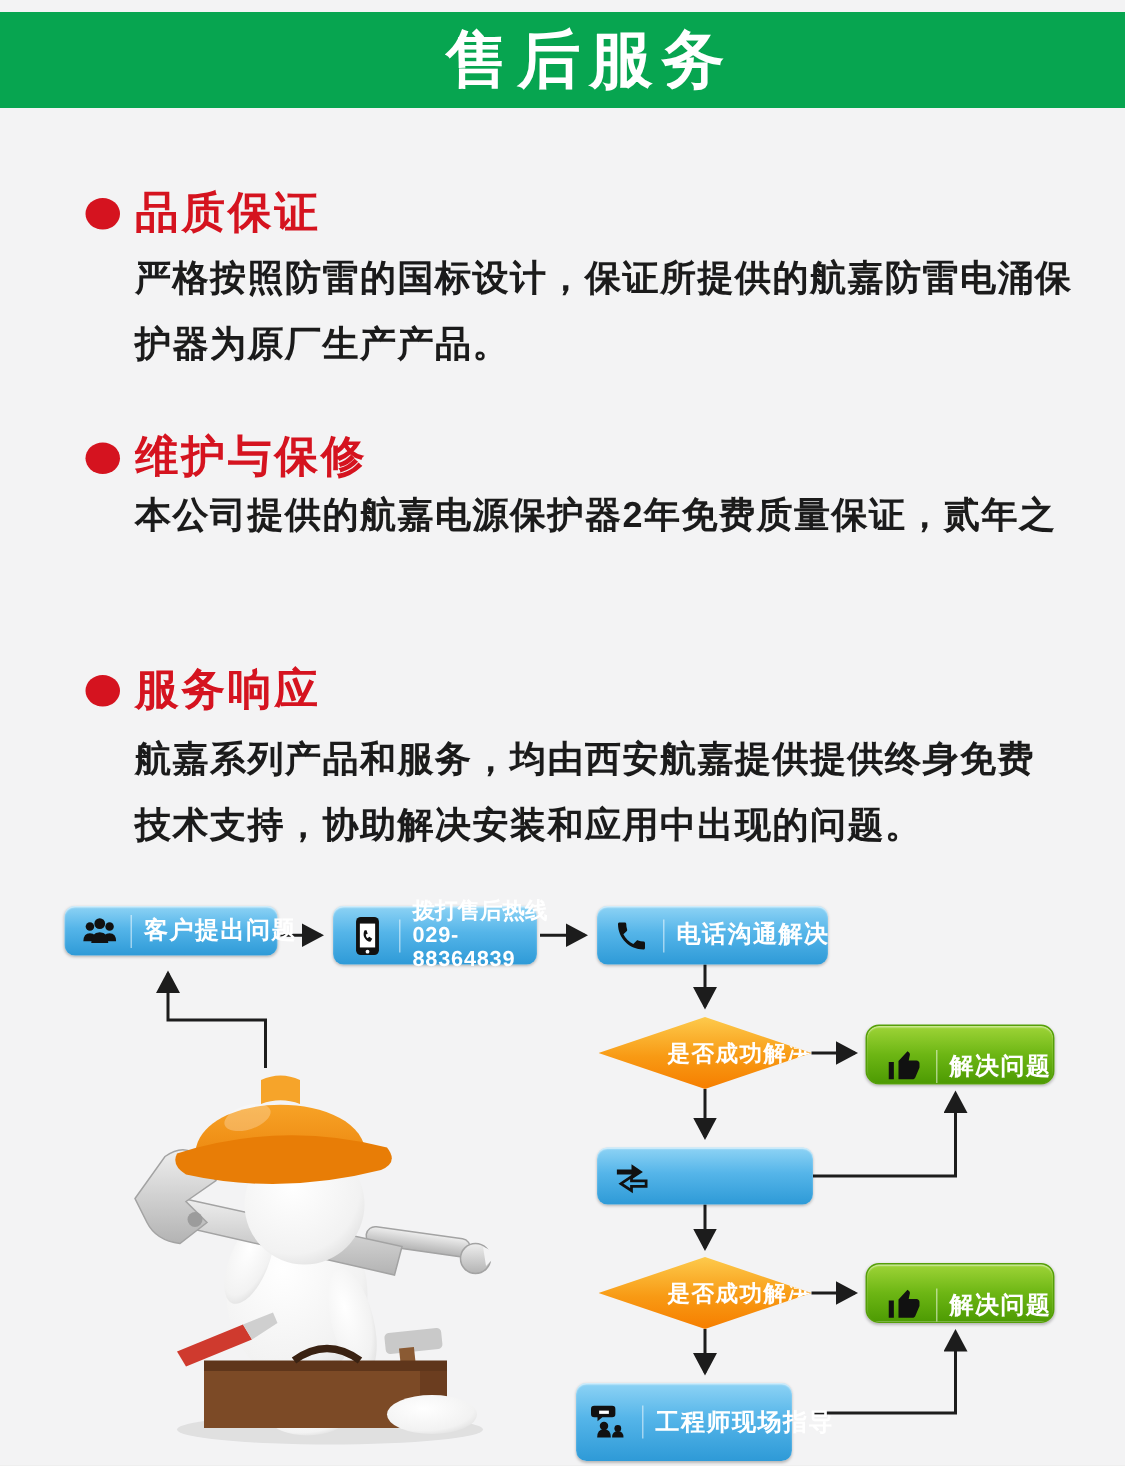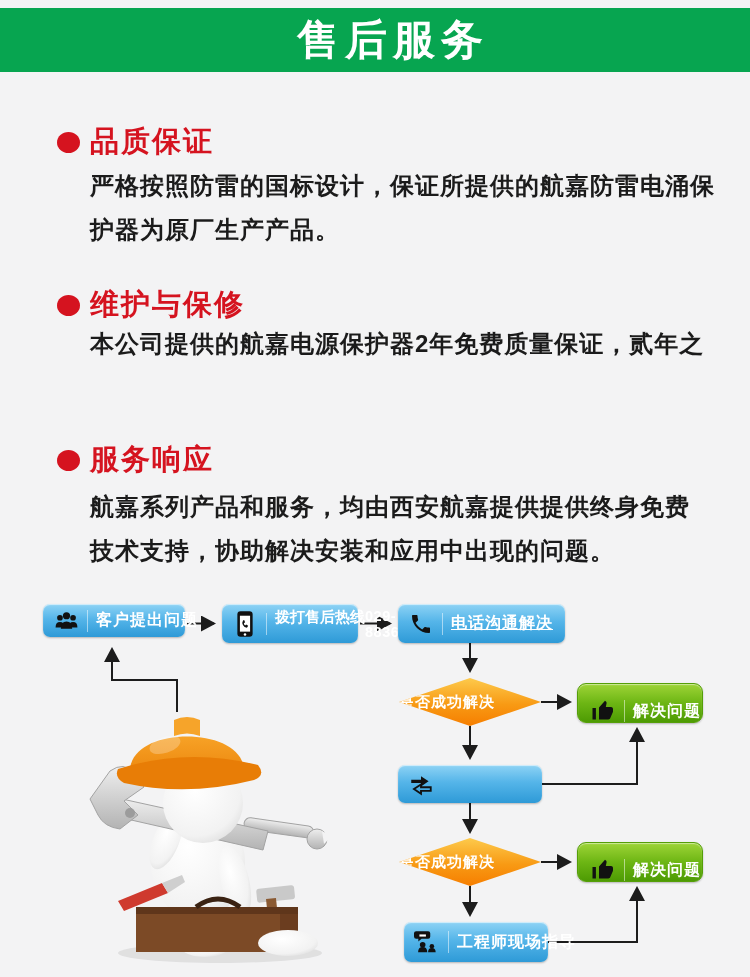--- a/index.html
+++ b/index.html
@@ -37,37 +37,37 @@
   }
   .fc-green{
     background:linear-gradient(180deg,#9ed437 0%,#6db614 50%,#4d9b03 100%);
     border:1px solid #559f08;border-radius:9px;
     box-shadow:inset 0 1px 1px rgba(255,255,255,.5), 0 1px 2px rgba(0,0,0,.25);
     padding:16px 6px 0 10px;
   }
   .fc-diamond{
     background:linear-gradient(180deg,#fdca4c 0%,#f89a14 55%,#f67e00 100%);
     clip-path:polygon(50% 0,100% 50%,50% 100%,0 50%);
-    justify-content:flex-start;font-size:15px;letter-spacing:1px;
+    justify-content:flex-end;font-size:15px;letter-spacing:1px;
   }
   .fc-ico{flex:0 0 auto;display:flex;align-items:center;justify-content:center;width:30px;}
   .fc-sep{flex:0 0 auto;width:1px;height:22px;background:rgba(255,255,255,.5);margin:0 8px 0 6px;}
   .fc-lbl{font-size:16px;letter-spacing:1px;white-space:nowrap;}
   .fc-lbl2{font-size:15px;line-height:17px;letter-spacing:0;white-space:nowrap;}
   .fc-num{font-size:14.5px;line-height:16px;letter-spacing:.5px;}
   #n-customer{left:43px;top:9px;width:142px;height:33px;}
   #n-hotline {left:222px;top:9px;width:136px;height:39px;}
-  #n-phone   {left:398px;top:9px;width:167px;height:39px;text-decoration:underline;}
+  #n-phone   {left:398px;top:9px;width:154px;height:39px;}
   #n-dec1    {left:399px;top:83px;width:142px;height:48px;}
   #n-solved1 {left:577px;top:88px;width:126px;height:40px;font-size:17px;}
   #n-engcall {left:398px;top:170px;width:144px;height:38px;}
   #n-dec2    {left:399px;top:243px;width:142px;height:48px;}
   #n-solved2 {left:577px;top:247px;width:126px;height:40px;font-size:17px;}
-  #n-onsite  {left:404px;top:327px;width:144px;height:40px;}
-  .fc-lines{display:flex;flex-direction:row;justify-content:center;}
+  #n-onsite  {left:384px;top:327px;width:144px;height:52px;}
+  .fc-lines{display:flex;flex-direction:column;justify-content:center;}
   .conn{position:absolute;left:0;top:0;pointer-events:none;}
   .illu{position:absolute;left:70px;top:108px;pointer-events:none;}
 </style>
 </head>
 <body>
 
 <div class="page">
 
   <div class="hdr">
     <h1>售后服务</h1>

